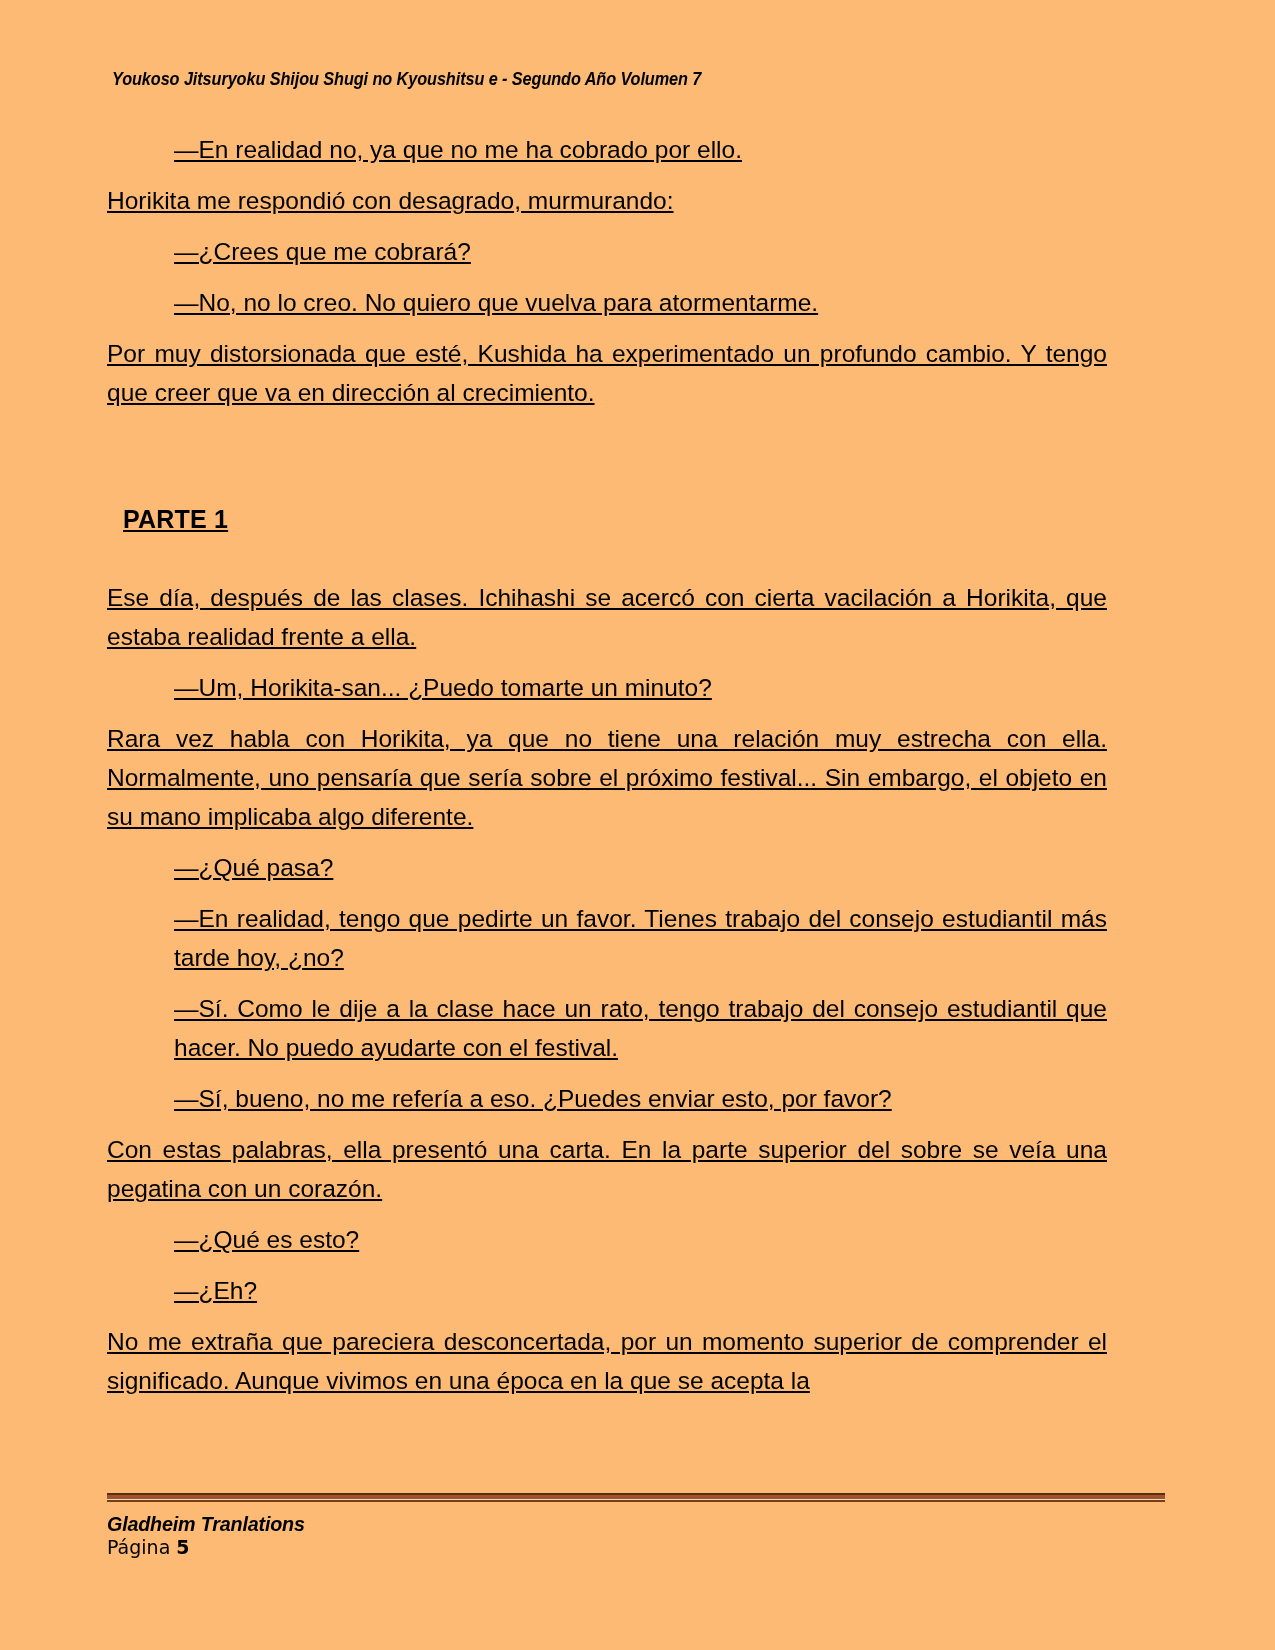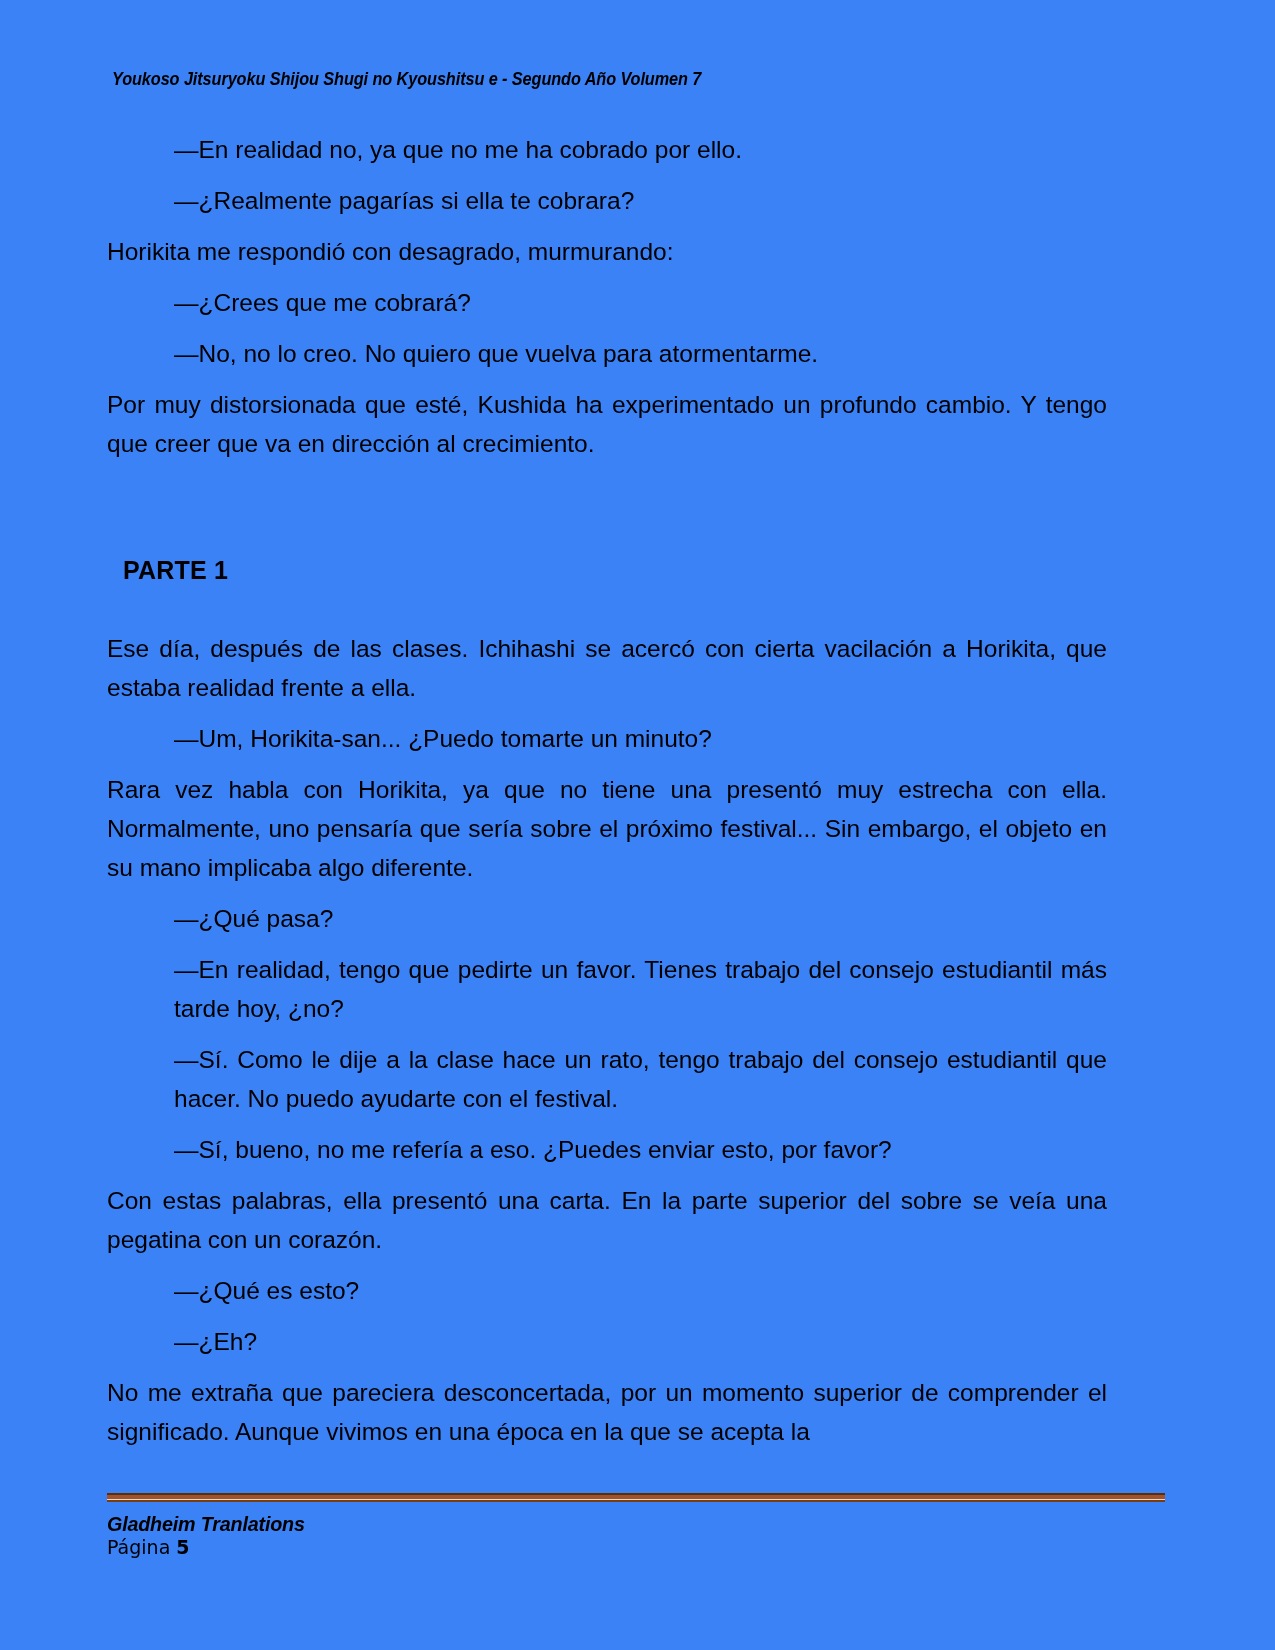--- a/index.html
+++ b/index.html
@@ -9,21 +9,21 @@
     background: #ffffff;
   }
   body {
     font-family: "Liberation Sans", sans-serif;
     color: #000000;
   }
   .page {
     position: relative;
     width: 1275px;
     height: 1650px;
-    background: #3b82f6;
+    background: #fdba74;
     box-sizing: border-box;
     overflow: hidden;
   }
 
   
   .header {
     position: absolute;
     left: 112px;
     top: 68px;
     width: 1050px;
@@ -41,20 +41,21 @@
     transform-origin: left center;
     color: #000000;
   }
 
   
   .content {
     position: absolute;
     left: 107px;
     top: 130px;
     width: 1000px;
+    text-decoration: underline;
   }
 
   p {
     margin: 0;
     font-size: 24.5px;
     line-height: 39px;
     color: #000000;
     text-align: justify;
     text-justify: inter-word;
     -webkit-hyphens: none;
@@ -175,23 +176,20 @@
   <div class="header">
     <div class="header-title">Youkoso Jitsuryoku Shijou Shugi no Kyoushitsu e - Segundo Año Volumen 7</div>
   </div>
 
   <div class="content">
 
     <div class="blk">
       <p class="dialogue single">—En realidad no, ya que no me ha cobrado por ello.</p>
     </div>
 
-    <div class="blk">
-      <p class="dialogue single">—¿Realmente pagarías si ella te cobrara?</p>
-    </div>
 
     <div class="blk">
       <p class="narration">Horikita me respondió con desagrado, murmurando:</p>
     </div>
 
     <div class="blk">
       <p class="dialogue single">—¿Crees que me cobrará?</p>
     </div>
 
     <div class="blk">
@@ -210,21 +208,21 @@
 
     <div class="blk">
       <p class="narration">Ese día, después de las clases. Ichihashi se acercó con cierta vacilación a Horikita, que estaba realidad frente a ella.</p>
     </div>
 
     <div class="blk">
       <p class="dialogue single">—Um, Horikita-san... ¿Puedo tomarte un minuto?</p>
     </div>
 
     <div class="blk">
-      <p class="narration">Rara vez habla con Horikita, ya que no tiene una presentó muy estrecha con ella. Normalmente, uno pensaría que sería sobre el próximo festival... Sin embargo, el objeto en su mano implicaba algo diferente.</p>
+      <p class="narration">Rara vez habla con Horikita, ya que no tiene una relación muy estrecha con ella. Normalmente, uno pensaría que sería sobre el próximo festival... Sin embargo, el objeto en su mano implicaba algo diferente.</p>
     </div>
 
     <div class="blk">
       <p class="dialogue single">—¿Qué pasa?</p>
     </div>
 
     <div class="blk">
       <p class="dialogue">—En realidad, tengo que pedirte un favor. Tienes trabajo del consejo estudiantil más tarde hoy, ¿no?</p>
     </div>
 

